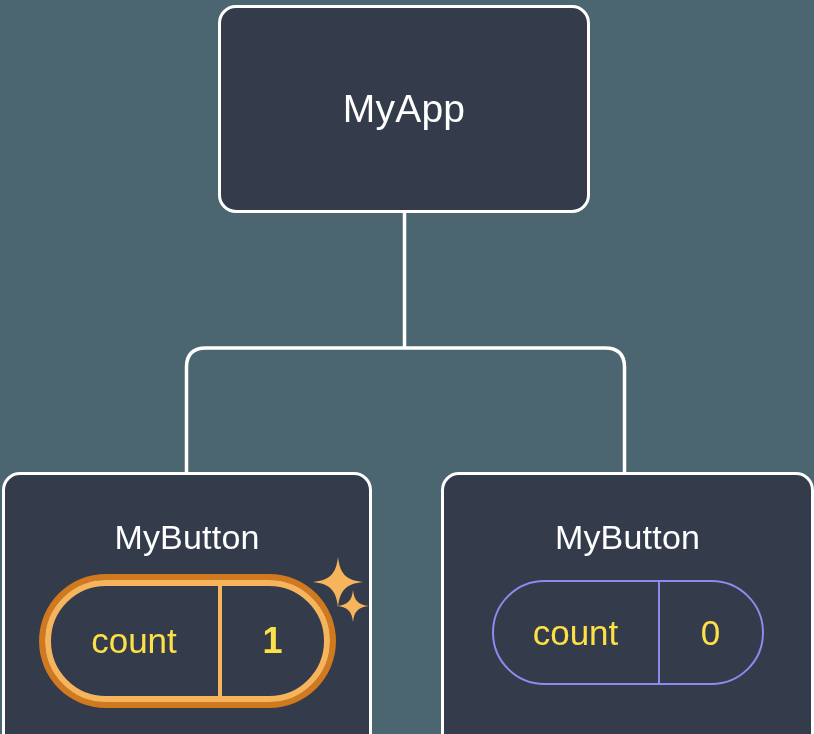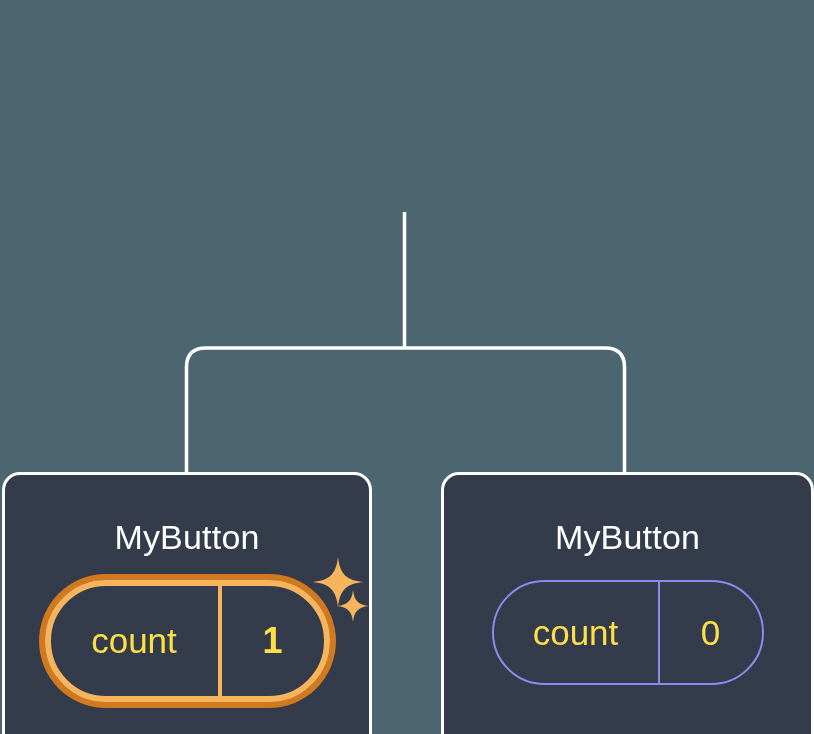--- a/index.html
+++ b/index.html
@@ -167,20 +167,23 @@
 
 <div id="stage">
 
   <svg id="connectors" viewBox="0 0 814 734" width="814" height="734" fill="none" xmlns="http://www.w3.org/2000/svg">
 
     <path d="M404.5 212 L404.5 348" stroke="#FFFFFF" stroke-width="3.5" stroke-linecap="butt"></path>
 
     <path d="M186.5 472 L186.5 367 Q186.5 348 206 348 L605 348 Q624.5 348 624.5 367 L624.5 472" stroke="#FFFFFF" stroke-width="3.5" stroke-linecap="butt"></path>
   </svg>
 
+  <div class="node" id="node-myapp">
+    <span class="node-title">MyApp</span>
+  </div>
 
   <div class="node" id="node-mybutton-left">
     <div class="child-inner">
       <span class="node-title">MyButton</span>
 
       <div class="pill-wrap">
         <div class="pill highlight">
           <div class="pill-cell pill-key">count</div>
           <div class="pill-cell pill-val">1</div>
         </div>

